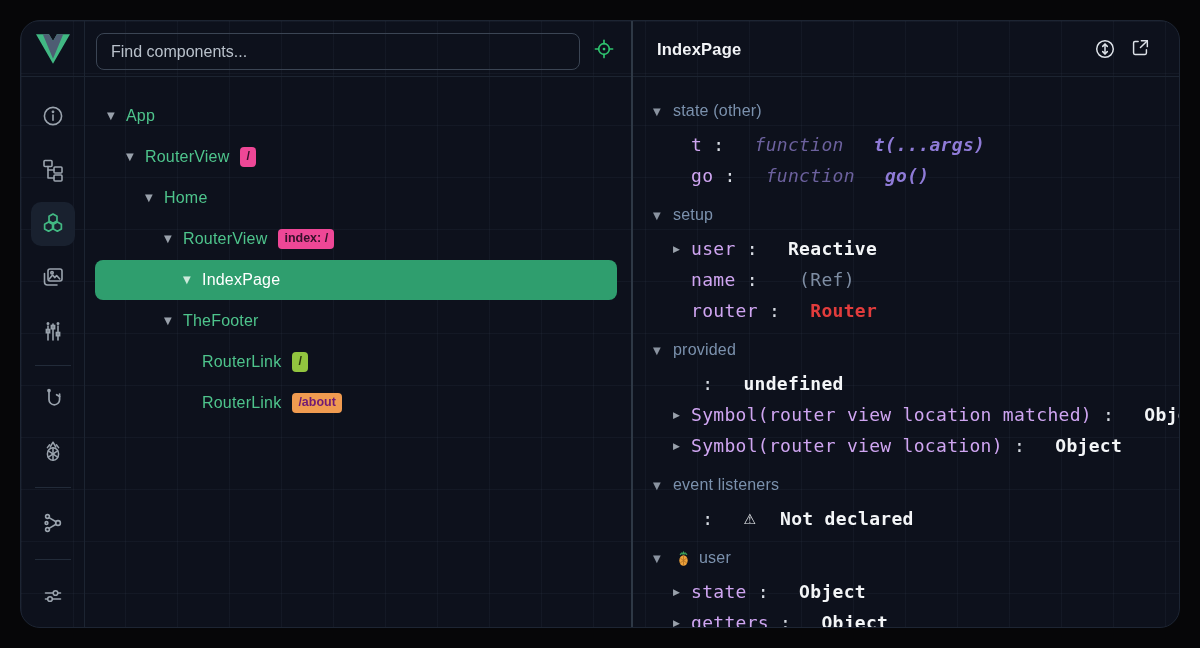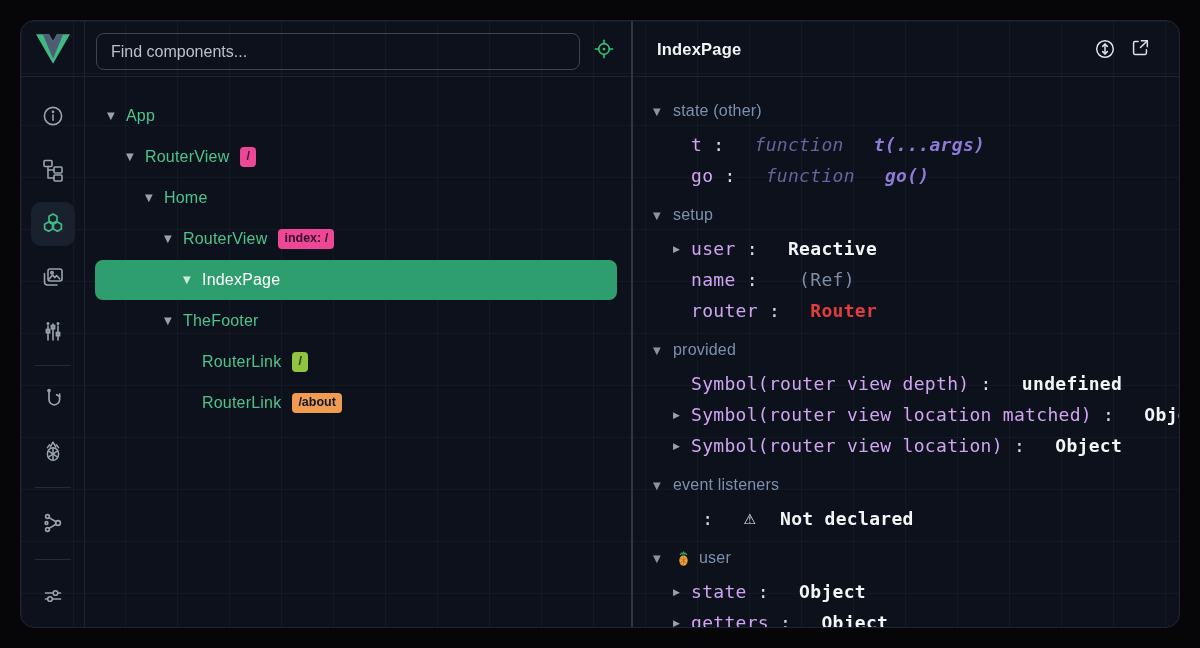--- a/index.html
+++ b/index.html
@@ -1,20 +1,20 @@
 <!DOCTYPE html>
 <html><head>
 <meta charset="utf-8">
 <style>
   * { margin:0; padding:0; box-sizing:border-box; }
   html,body { width:1200px; height:648px; background:#060608; overflow:hidden;
               font-family:"Liberation Sans", sans-serif; }
   .window {
     position:absolute; left:20px; top:20px; width:1160px; height:608px;
-    background:#0d111c; border:1px solid #1d2533; border-radius:14px;
+    background:#0d111c; border:1px solid #1d2533; border-radius:20px;
     overflow:hidden; display:flex;
     background-image:
       linear-gradient(rgba(138,158,200,0.055) 1px, transparent 1px),
       linear-gradient(90deg, rgba(138,158,200,0.055) 1px, transparent 1px);
     background-size:52px 52px;
   }
   
   .sidebar { position:relative; width:64px; flex:0 0 64px; border-right:1px solid #1c2431; }
   .logo { position:absolute; top:0; left:0; width:64px; height:56px;
           display:flex; align-items:center; justify-content:center;
@@ -49,21 +49,21 @@
   .indent { display:inline-block; height:1px; }
   .caret { width:19px; flex:0 0 19px; font-family:"DejaVu Sans", sans-serif; font-size:10px;
            color:#99a1ab; text-align:left; }
   .selected .caret { color:#cdeadb; }
   .tree-label { font-size:16px; font-weight:500; color:#4ec48c; letter-spacing:.2px; }
   .selected .tree-label { color:#ffffff; }
   .badge { margin-left:11px; padding:2px 6px; border-radius:4px; font-size:12.5px;
            font-weight:700; line-height:1.25; }
   .badge-pink   { background:#ee4796; color:#36102a; }
   .badge-green  { background:#92c53f; color:#2a3a0b; }
-  .badge-orange { background:#f09b50; color:#0f172a; }
+  .badge-orange { background:#f09b50; color:#701a75; }
   
   .sections { padding-top:16px; height:552px; overflow:hidden; }
   .section { margin-top:6px; }
   .section:first-child { margin-top:0; }
   .section-header { height:36px; display:flex; align-items:center; padding-left:20px; cursor:pointer; }
   .sec-caret { width:20px; font-family:"DejaVu Sans", sans-serif; font-size:10px; color:#8a93a0; }
   .sec-title { color:#7b91ad; font-size:16px; font-weight:500; letter-spacing:.2px; }
   .sec-pineapple { width:20px; height:17px; margin:0 4px 0 2px; }
   .insp-row { height:31px; display:flex; align-items:center; padding-left:40px;
               white-space:nowrap; overflow:hidden;
@@ -318,21 +318,20 @@
             <span class="val v-err">Router</span>
           </div>
         </div>
         <div class="section">
           <div class="section-header">
             <span class="sec-caret">▼</span>
             <span class="sec-title">provided</span>
           </div>
           <div class="insp-row">
             <span class="row-caret"></span>
-            <span class="key">Symbol(router view depth)</span>
             <span class="colon"> : </span>
             <span class="val v-plain">undefined</span>
           </div>
           <div class="insp-row">
             <span class="row-caret">▶</span>
             <span class="key">Symbol(router view location matched)</span>
             <span class="colon"> : </span>
             <span class="val v-plain">Object</span>
           </div>
           <div class="insp-row">

